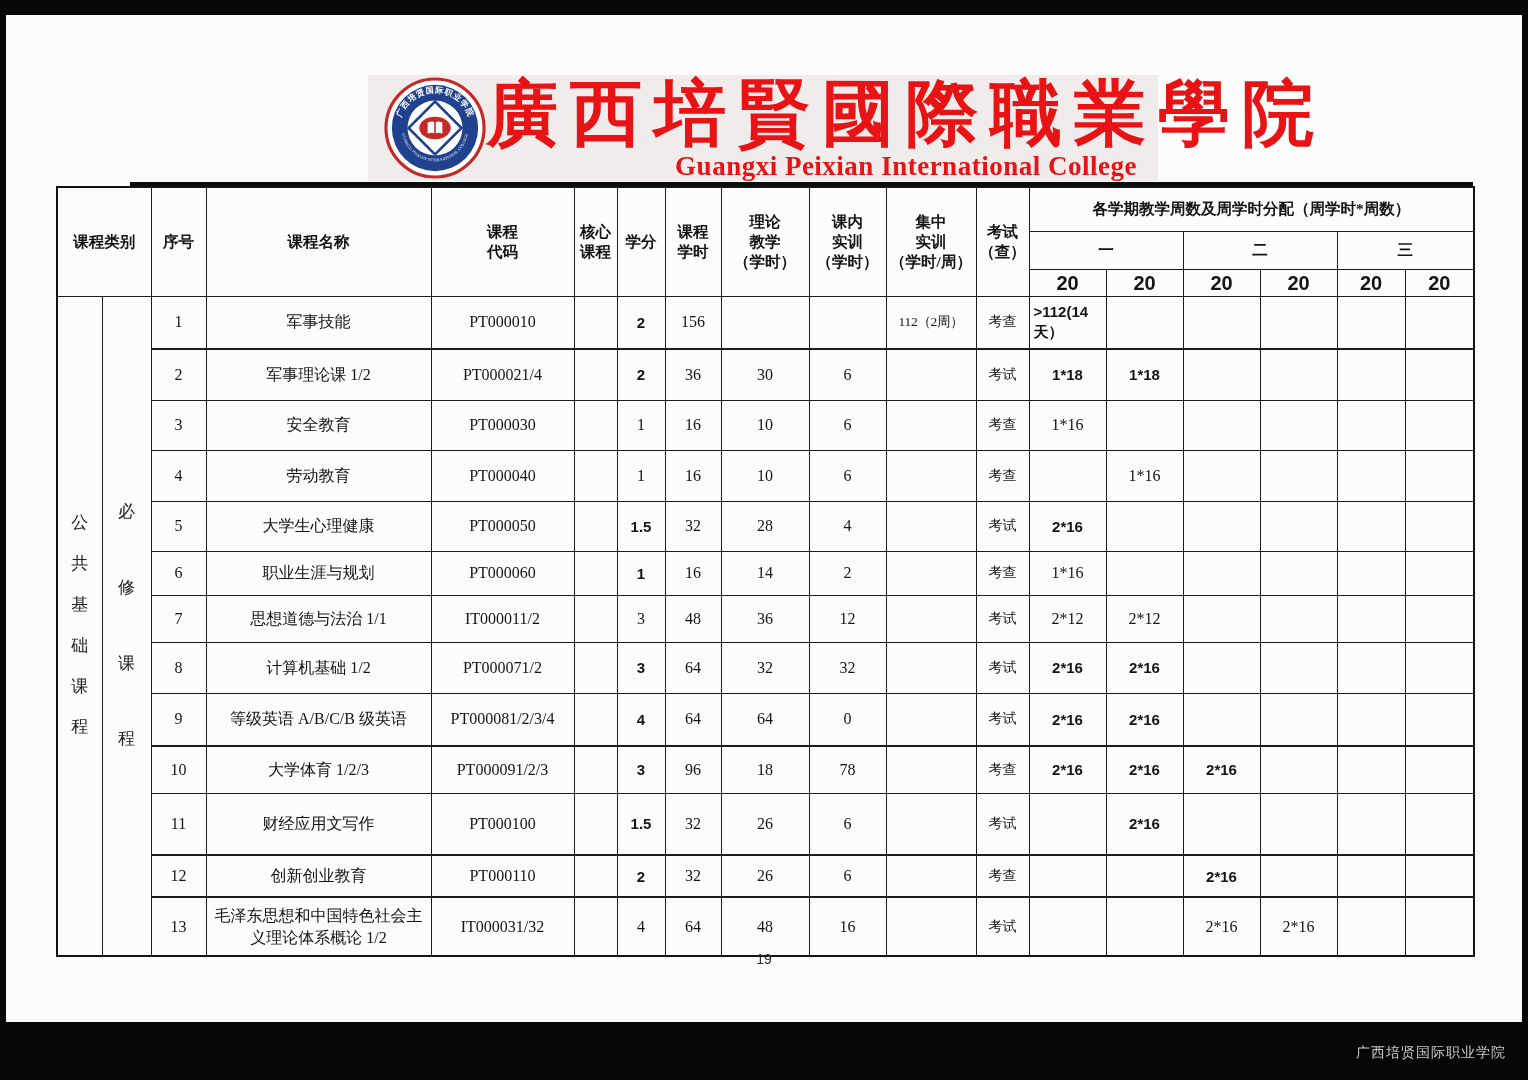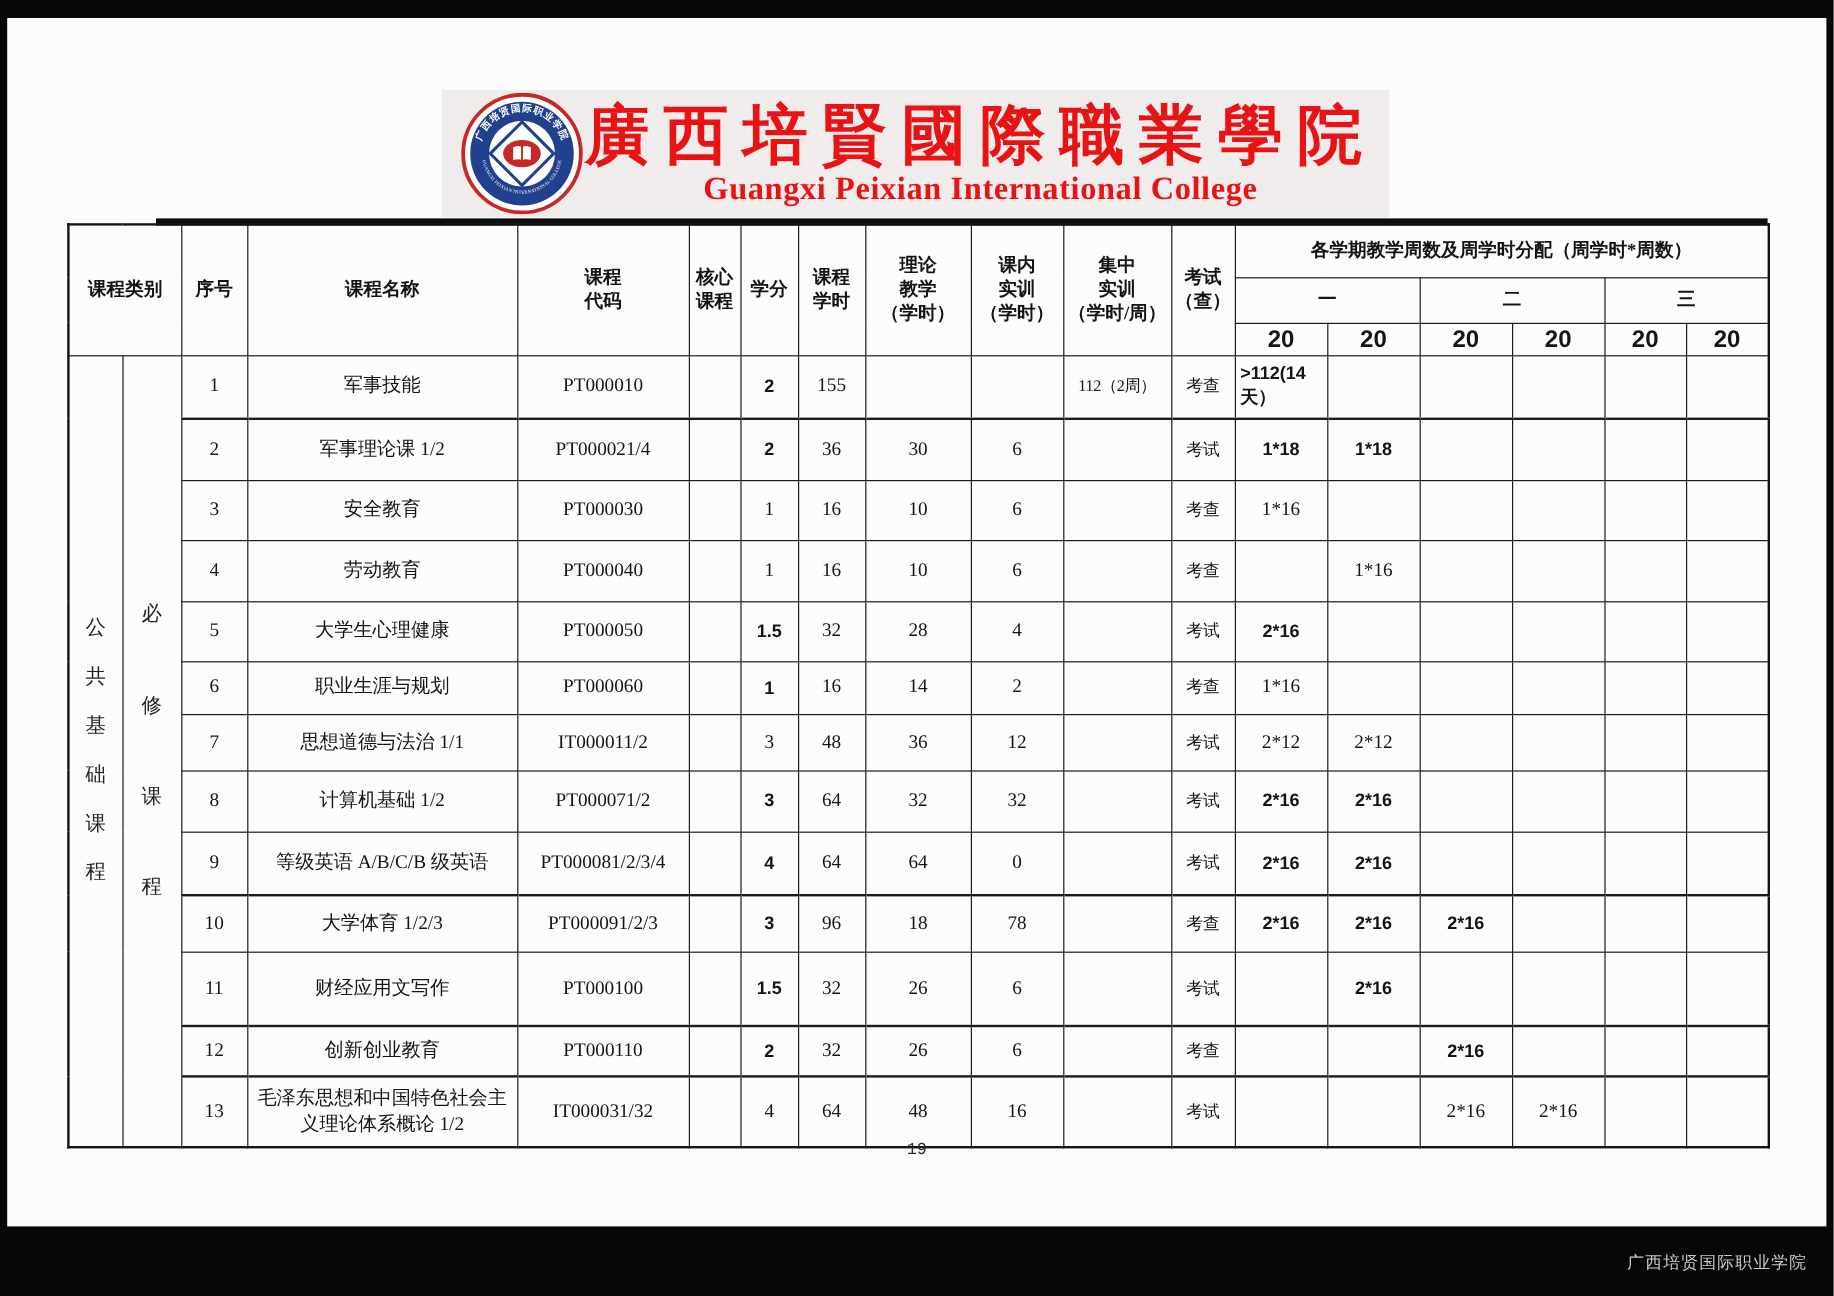--- a/index.html
+++ b/index.html
@@ -13,21 +13,21 @@
     background:#fcfcfc;
   }
   
   .banner{
     position:absolute;left:362px;top:60px;width:790px;height:106px;
     background:#efeceb;display:flex;align-items:center;
   }
   .logo{width:102px;height:102px;margin-left:16px;flex:0 0 auto;}
   .banner-text{flex:1;text-align:center;padding-right:10px;}
   .college-zh{
-    color:#e81314;font-weight:bold;font-size:54px;line-height:1.02;
+    color:#e81314;font-weight:bold;font-size:72px;line-height:1.02;
     letter-spacing:12px;font-family:"DejaVu Serif","Liberation Serif",serif;
     white-space:nowrap;
   }
   .college-en{
     color:#e81314;font-weight:bold;font-size:27px;line-height:1.05;margin-top:3px;
     font-family:"Liberation Serif",serif;letter-spacing:0.5px;white-space:nowrap;
   }
   
   .top-rule{position:absolute;left:124px;top:167px;width:1343px;height:6px;background:#0c0c0c;}
   table.curriculum{
@@ -51,21 +51,21 @@
   td.exam-cell{font-size:14px;}
   td.num-bold{
     font-family:"Liberation Sans","DejaVu Sans",sans-serif;
     font-weight:bold;font-size:15px;
   }
   td.first-sem{text-align:left;padding-left:4px;line-height:1.35;}
   tr.thick-top td{border-top-width:2px;}
   
   .page-number{
     position:absolute;left:0;top:936px;width:1516px;text-align:center;
-    font-family:Liberation Mono, monospace;font-size:14px;color:#2b2b2b;
+    font-family:Liberation Sans, sans-serif;font-size:14px;color:#2b2b2b;
   }
   .watermark{
     position:absolute;right:22px;top:1044px;
     font-size:14px;color:#c9c9c9;letter-spacing:1px;
     font-family:"DejaVu Sans","Liberation Sans",sans-serif;
   }
 </style>
 </head>
 <body>
 
@@ -171,21 +171,21 @@
 程</td>
           <td class="vtext cat2" rowspan="13">必
 修
 课
 程</td>
           <td>1</td>
           <td class="name-cell">军事技能</td>
           <td>PT000010</td>
           <td></td>
           <td class="num-bold">2</td>
-          <td>155</td>
+          <td>156</td>
           <td></td>
           <td></td>
           <td class="small-cell">112（2周）</td>
           <td class="exam-cell">考查</td>
           <td class="num-bold first-sem">&gt;112(14 天）</td>
           <td></td>
           <td></td>
           <td></td>
           <td></td>
           <td></td>

